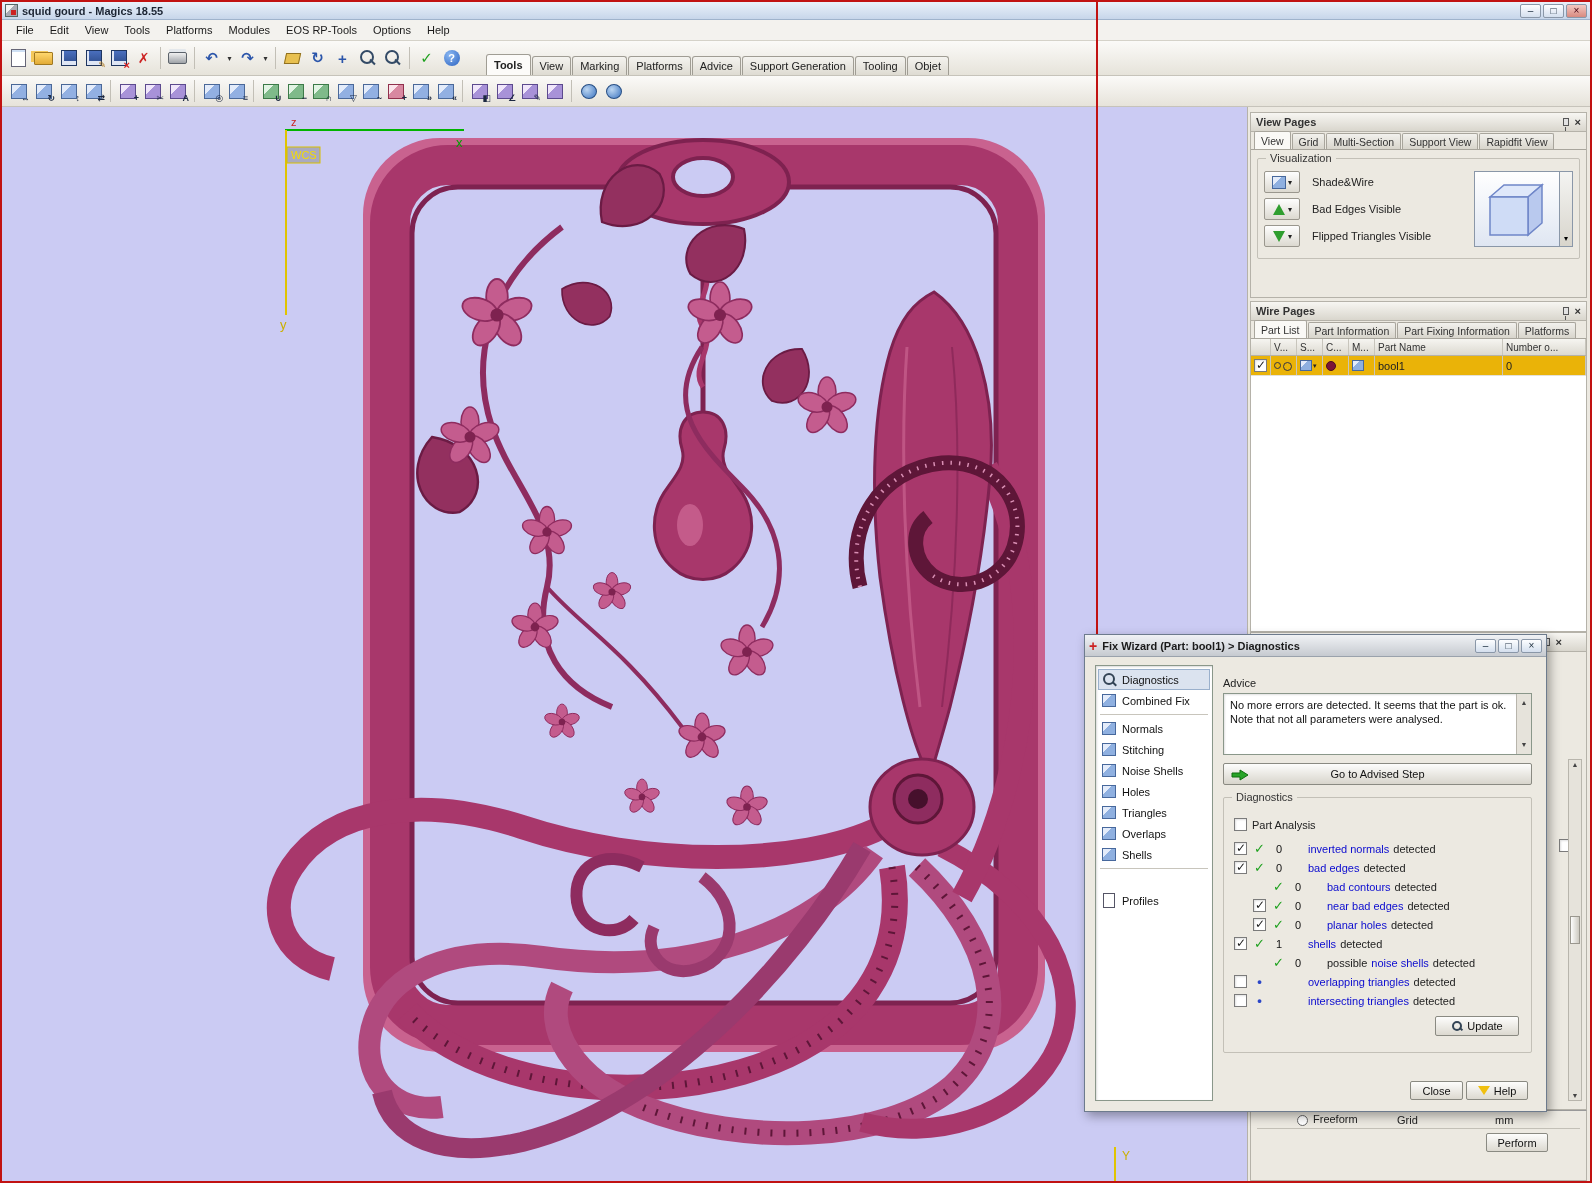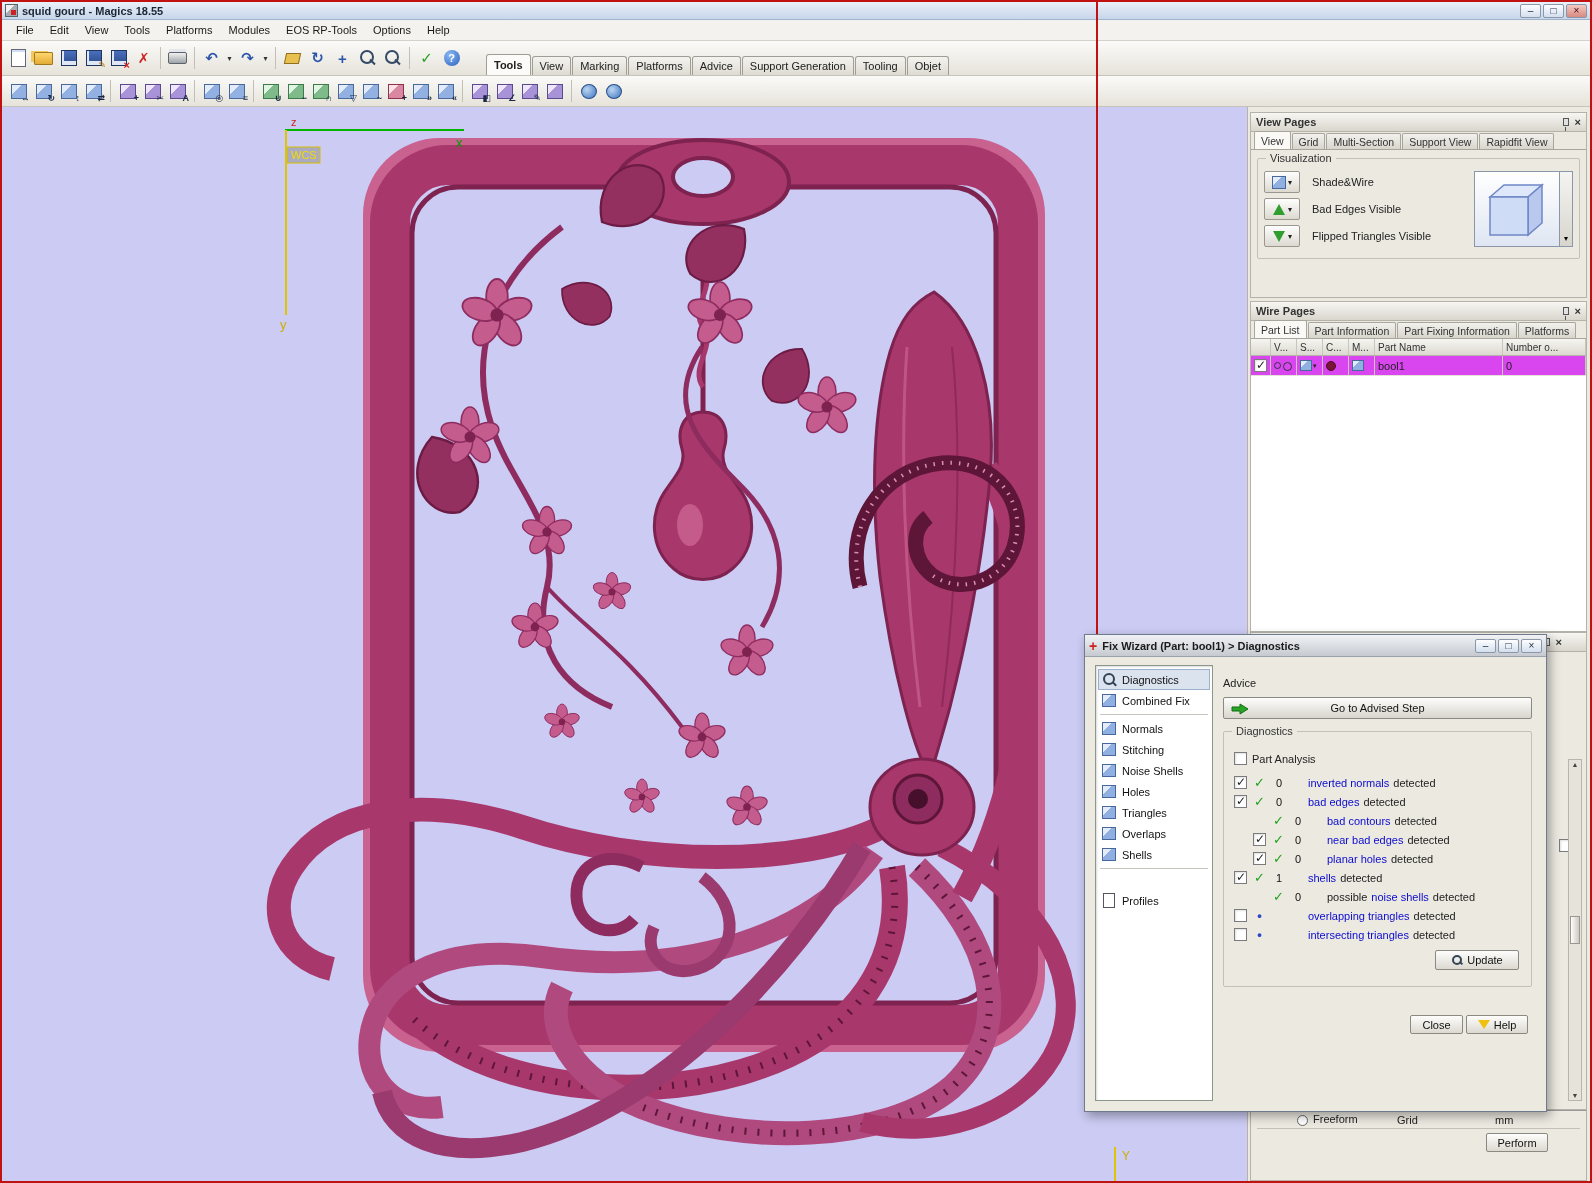--- a/index.html
+++ b/index.html
@@ -115,21 +115,21 @@
                display:flex; align-items:center; justify-content:center; }
   .vp-preview-drop{ width:13px; height:76px; background:linear-gradient(#f4f4f2,#d8d5cc); border:1px solid #8a97a8;
                     border-left:none; display:flex; align-items:flex-end; justify-content:center; padding-bottom:3px; font-size:8px; }
 
   
   .pp-table{ height:calc(100% - 37px); background:#fff; display:flex; flex-direction:column; }
   .pp-head{ height:17px; background:linear-gradient(#f6f5f1,#dcd9d0); border-bottom:1px solid #b5b2a9;
             display:flex; font-size:10px; color:#333; flex:none; }
   .pp-col{ border-right:1px solid #c8c5bc; display:flex; align-items:center; padding-left:3px; overflow:hidden; white-space:nowrap; }
   .c-chk{ width:20px; flex:none; } .c-ic{ width:26px; flex:none; } .c-name{ width:128px; flex:none; } .c-num{ flex:1; }
-  .pp-row{ height:20px; display:flex; align-items:stretch; border-bottom:1px solid #e4e1d8; font-size:11px; flex:none; background:#d946ef; }
+  .pp-row{ height:20px; display:flex; align-items:stretch; border-bottom:1px solid #e4e1d8; font-size:11px; flex:none; background:#eab308; }
   .pp-empty{ flex:1; background:#fff; }
   .cbx{ width:13px; height:13px; border:1px solid #7b7b7b; background:#fff; display:inline-block; position:relative;
         box-shadow:inset 1px 1px 2px rgba(0,0,0,.12); flex:none; }
   .cbx.cb-on::after{ content:"✓"; position:absolute; left:1px; top:-2px; font-size:12px; font-weight:bold; color:#1a1a1a; }
   .cbx.cb-none{ visibility:hidden; }
   .glasses-icon{ position:relative; width:7px; height:7px; border:1px solid #334; border-radius:50%; display:inline-block; }
   .glasses-icon::after{ content:""; position:absolute; left:8px; top:-1px; width:7px; height:7px; border:1px solid #334; border-radius:50%; }
   .mini-cube{ width:12px; height:11px; background:linear-gradient(135deg,#e4ecfa 35%,#8fb0e0 35%); border:1px solid #47689c; display:inline-block; }
   .tiny-caret{ font-size:7px; margin-left:1px; }
   .color-dot{ width:10px; height:10px; border-radius:50%; background:#7a1438; border:1px solid #4a0c22; display:inline-block; }
@@ -771,20 +771,27 @@
 
           <div class="fw-item">
             <span class="fw-ic page"></span>
             <span class="fw-lbl">Profiles</span>
           </div>
         </div>
     </div>
 
     <div class="fw-content">
       <div class="fw-advice-label">Advice</div>
+      <div class="fw-advice-box">
+        <div>No more errors are detected. It seems that the part is ok. Note that not all parameters were analysed.</div>
+        <div class="fw-advice-scroll">
+          <span>▲</span>
+          <span>▼</span>
+        </div>
+      </div>
       <button class="fw-advised">
         <svg class="adv-arrow" width="18" height="12" viewBox="0 0 18 12">
           <path d="M1 4 h8 V1 l8 5 -8 5 V8 H1 Z" fill="#28a428" stroke="#0f6e0f"></path>
         </svg>
         <span>Go to Advised Step</span>
       </button>
 
       <div class="fw-diag groupbox">
         <span class="gb-legend">Diagnostics</span>
         <div class="fa-row">

